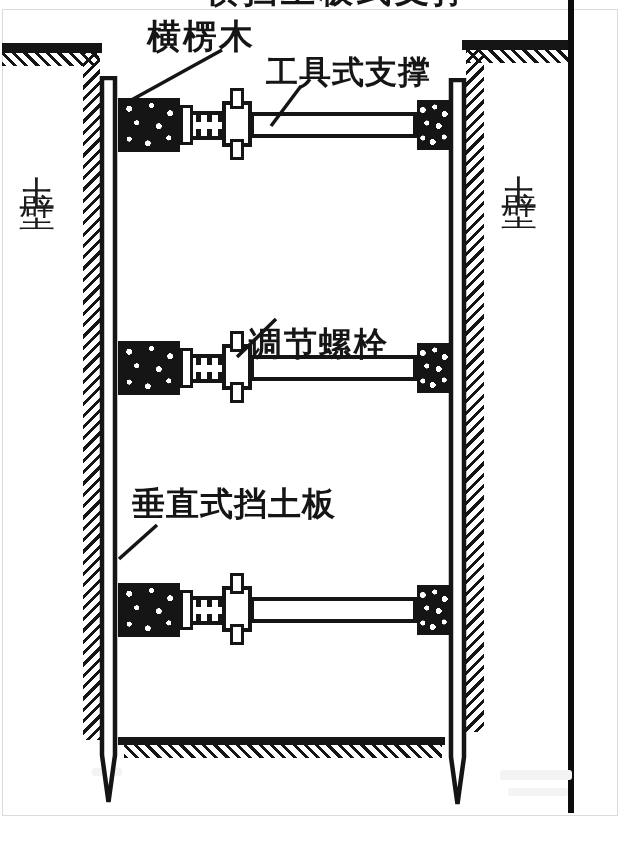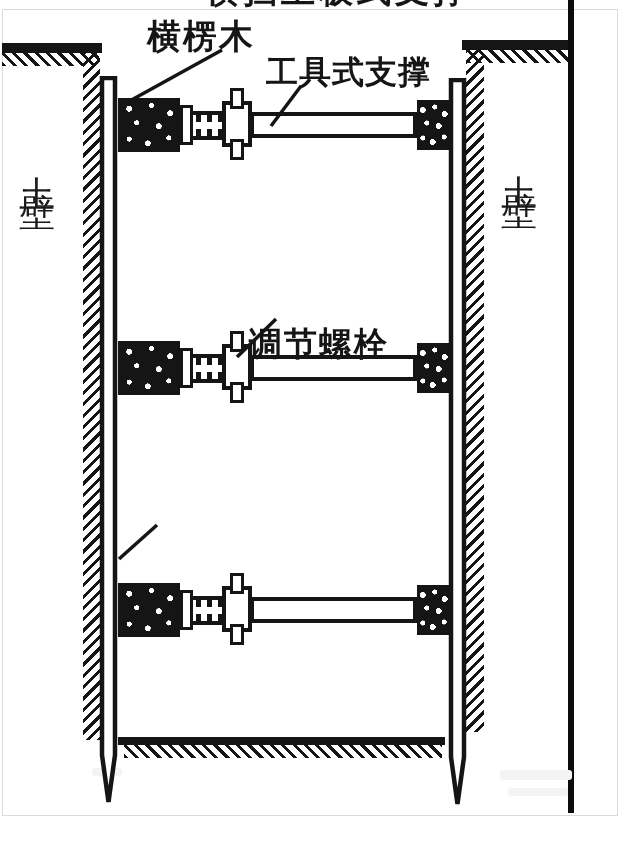--- a/index.html
+++ b/index.html
@@ -146,20 +146,21 @@
   <svg class="leaders" width="623" height="815" viewBox="0 0 623 815">
     <line x1="222" y1="50" x2="126" y2="103"></line>
     <line x1="301" y1="86" x2="271" y2="126"></line>
     <line x1="276" y1="319" x2="237" y2="357"></line>
     <line x1="157" y1="525" x2="119" y2="559"></line>
   </svg>
 
   <div class="lbl lbl-hlm">横楞木</div>
   <div class="lbl lbl-gjs">工具式支撑</div>
   <div class="lbl lbl-tjls">调节螺栓</div>
+  <div class="lbl lbl-czb">垂直式挡土板</div>
   <div class="soil-lbl soil-l">土壁</div>
   <div class="soil-lbl soil-r">土壁</div>
 
   <div class="wm wm-1"></div>
   <div class="wm wm-2"></div>
   <div class="wm wm-3"></div>
 
 
 </div>
 

